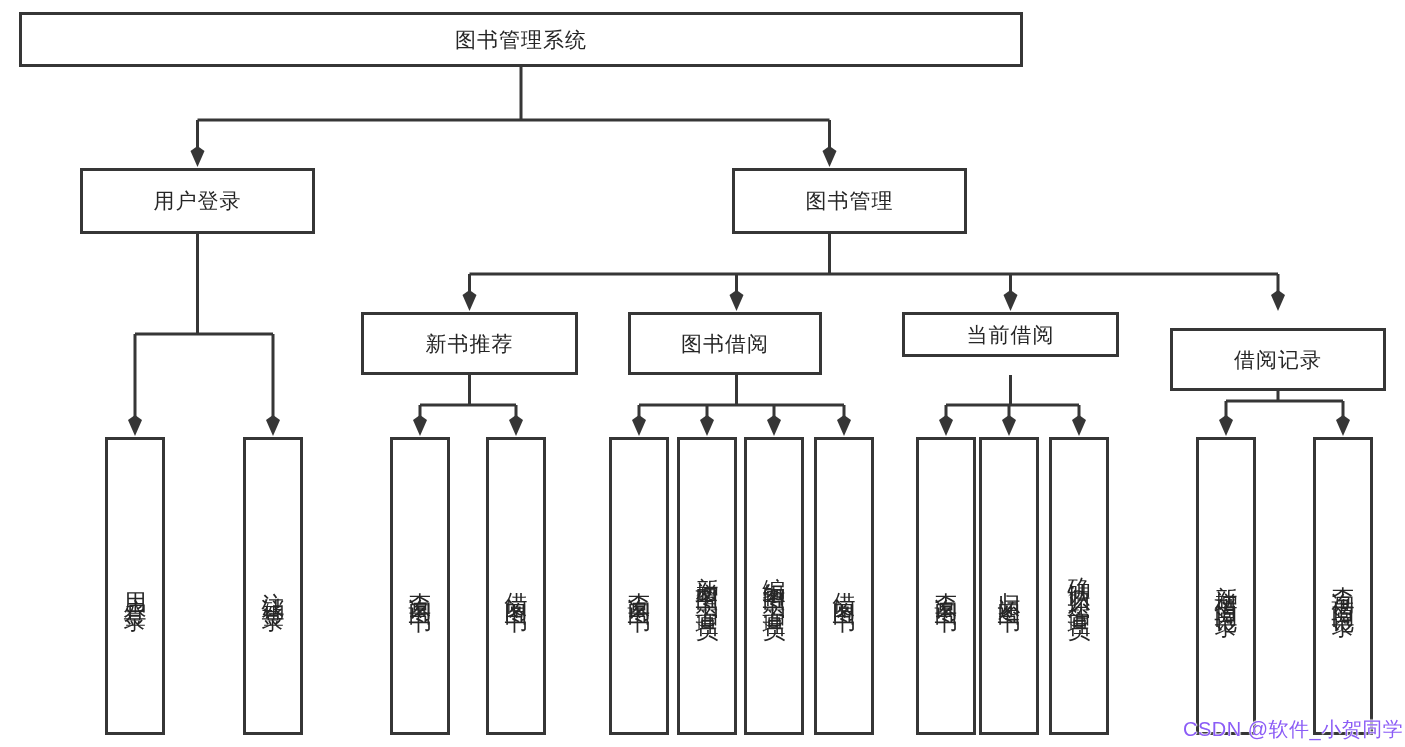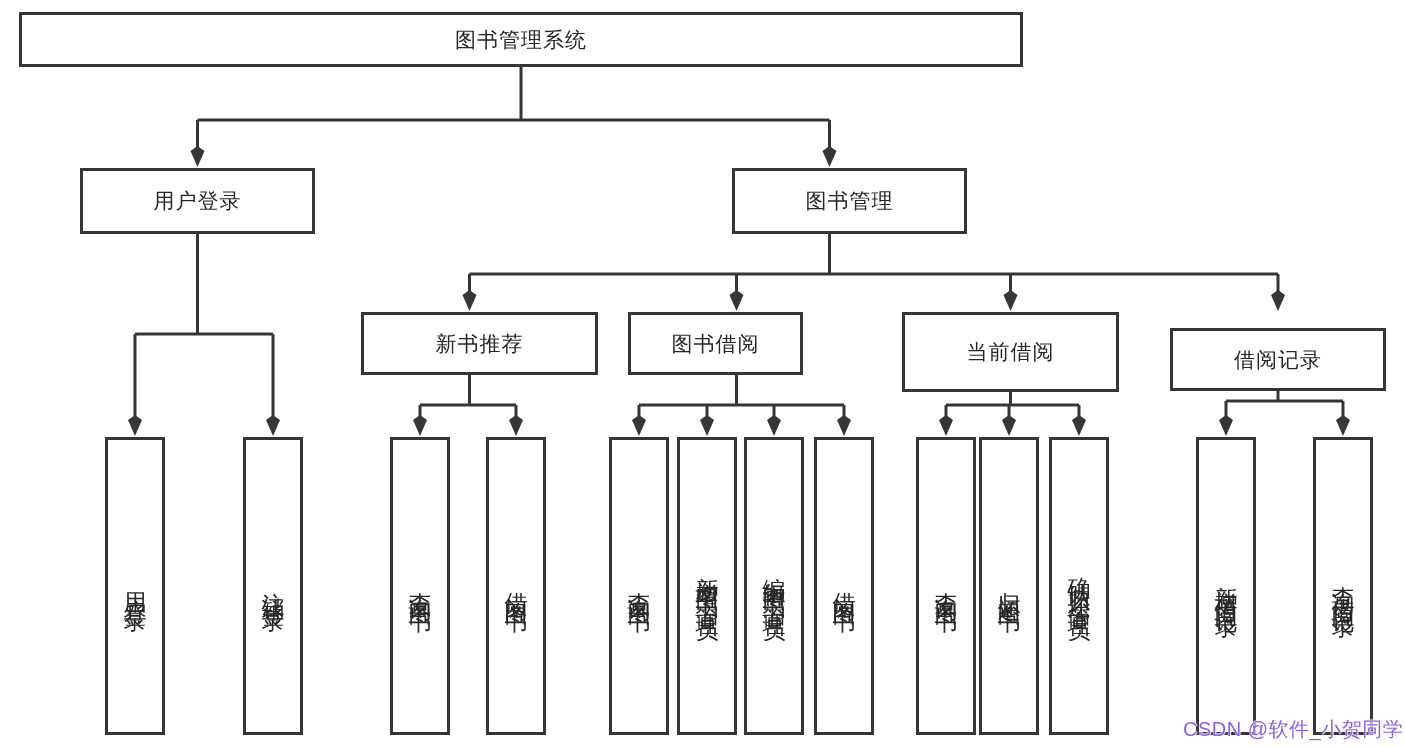--- a/index.html
+++ b/index.html
@@ -67,27 +67,27 @@
     <span>图书管理系统</span>
   </div>
 
   <div class="node" style="left:80px;top:168px;width:235px;height:66px;">
     <span>用户登录</span>
   </div>
   <div class="node" style="left:712px;top:168px;width:235px;height:66px;margin-left:20px;">
     <span>图书管理</span>
   </div>
 
-  <div class="node" style="left:361px;top:312px;width:237px;height:63px;">
+  <div class="node" style="left:361px;top:312px;width:217px;height:63px;">
     <span>新书推荐</span>
   </div>
-  <div class="node" style="left:628px;top:312px;width:175px;height:63px;">
+  <div class="node" style="left:628px;top:312px;width:194px;height:63px;">
     <span>图书借阅</span>
   </div>
-  <div class="node" style="left:902px;top:312px;width:217px;height:80px;">
+  <div class="node" style="left:902px;top:312px;width:217px;height:45px;">
     <span>当前借阅</span>
   </div>
   <div class="node" style="left:1170px;top:328px;width:216px;height:63px;">
     <span>借阅记录</span>
   </div>
 
   <div class="node leaf" style="left:105px;top:437px;width:60px;height:298px;">
     <span class="vtext">用户登录</span>
   </div>
   <div class="node leaf" style="left:243px;top:437px;width:60px;height:298px;">

